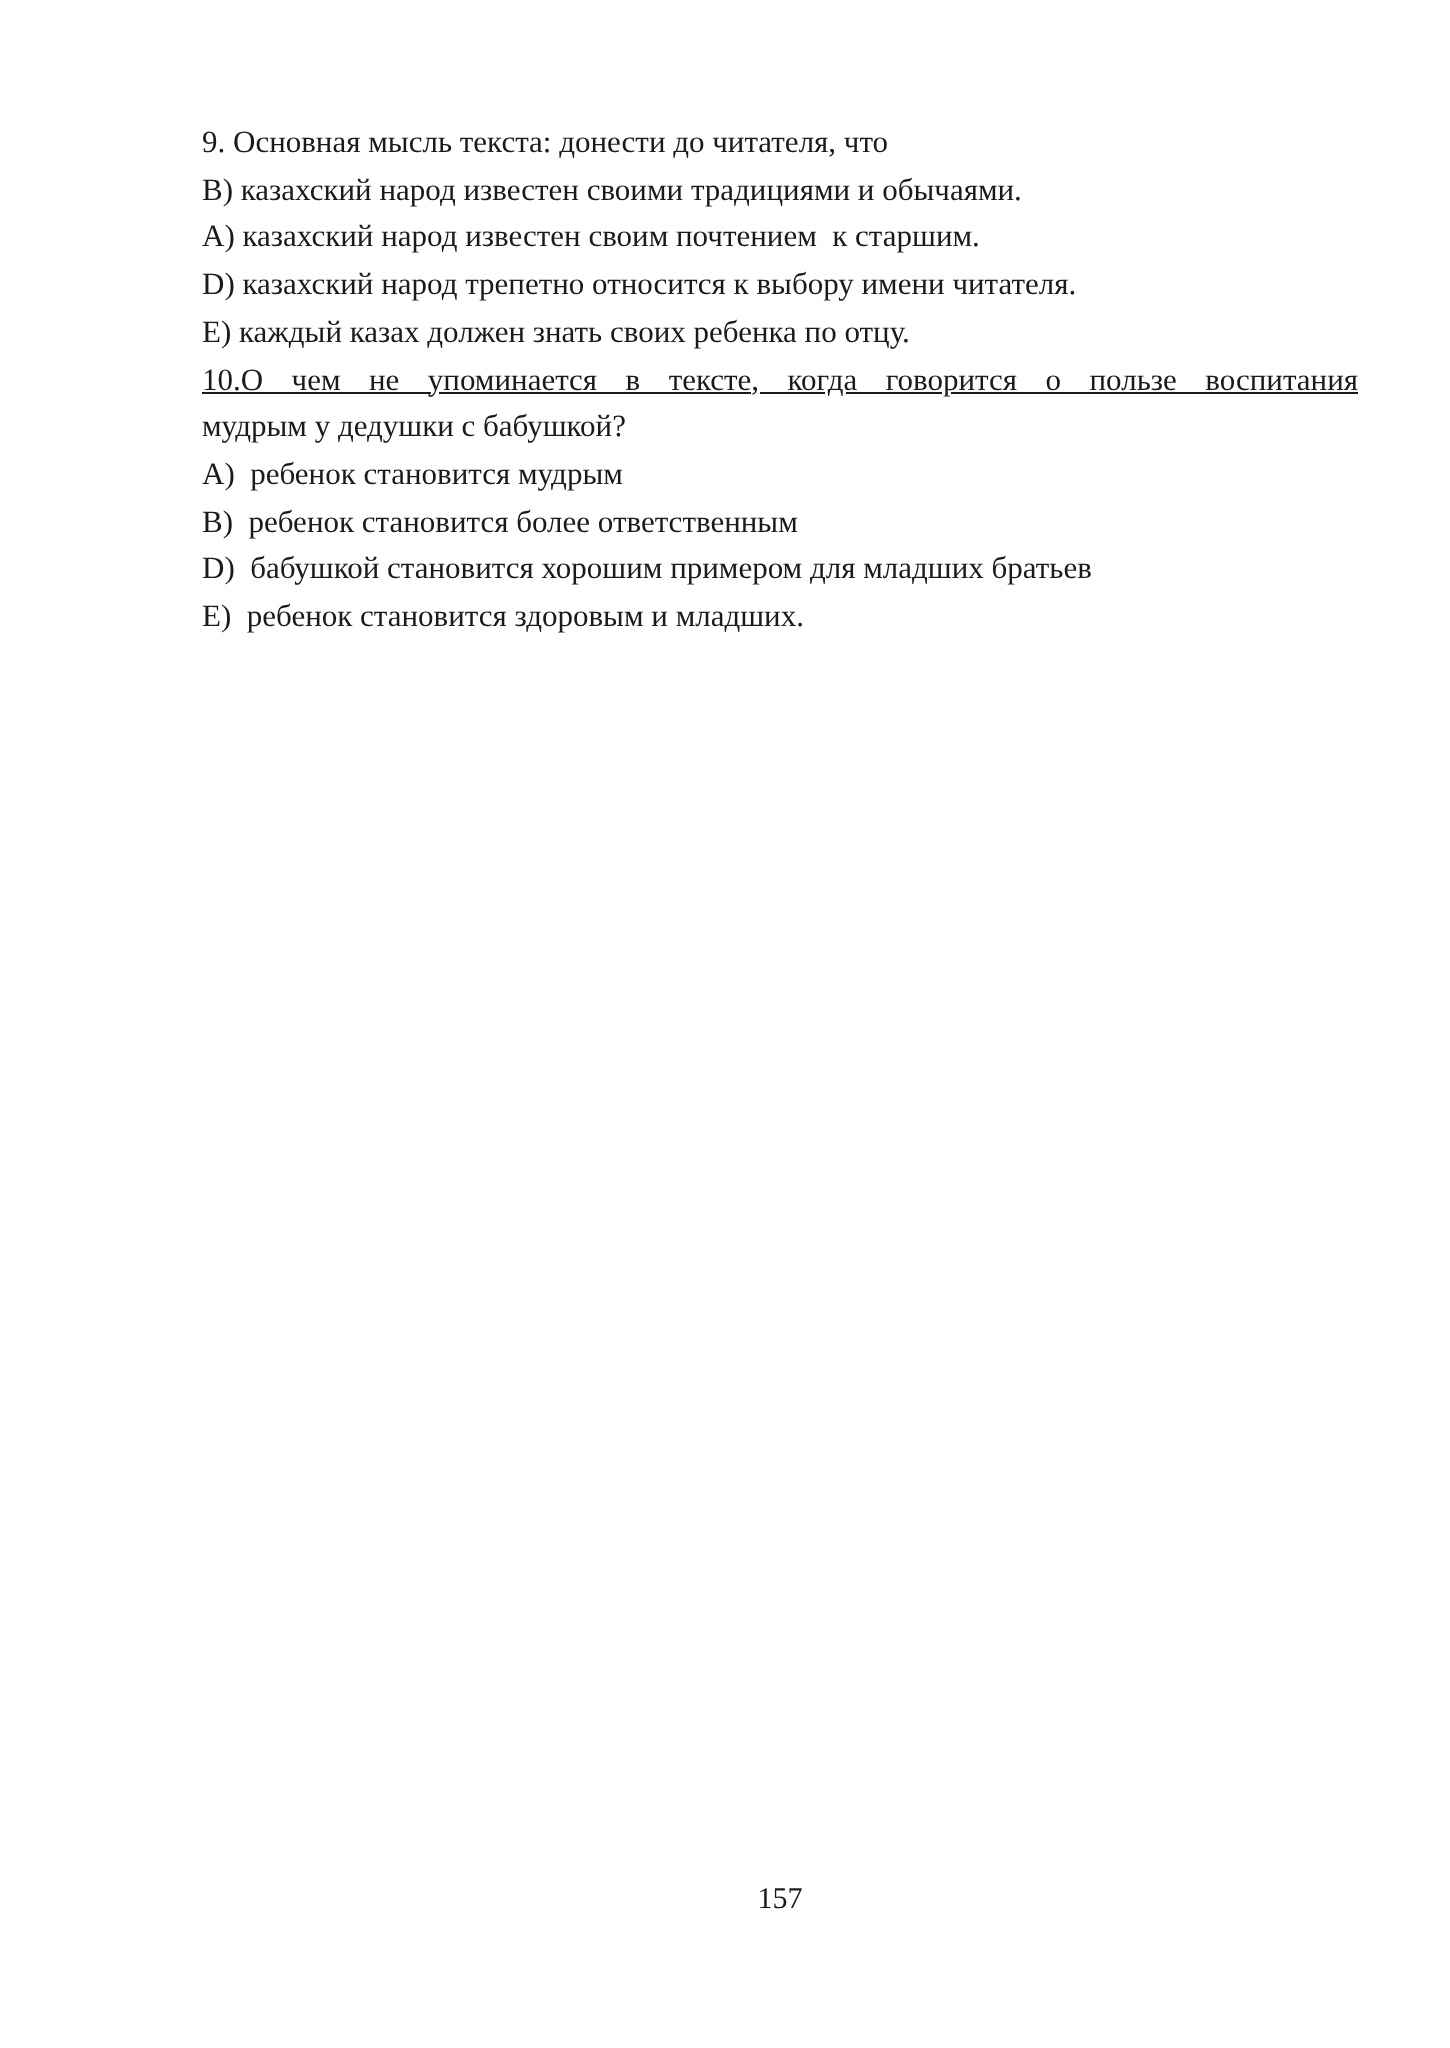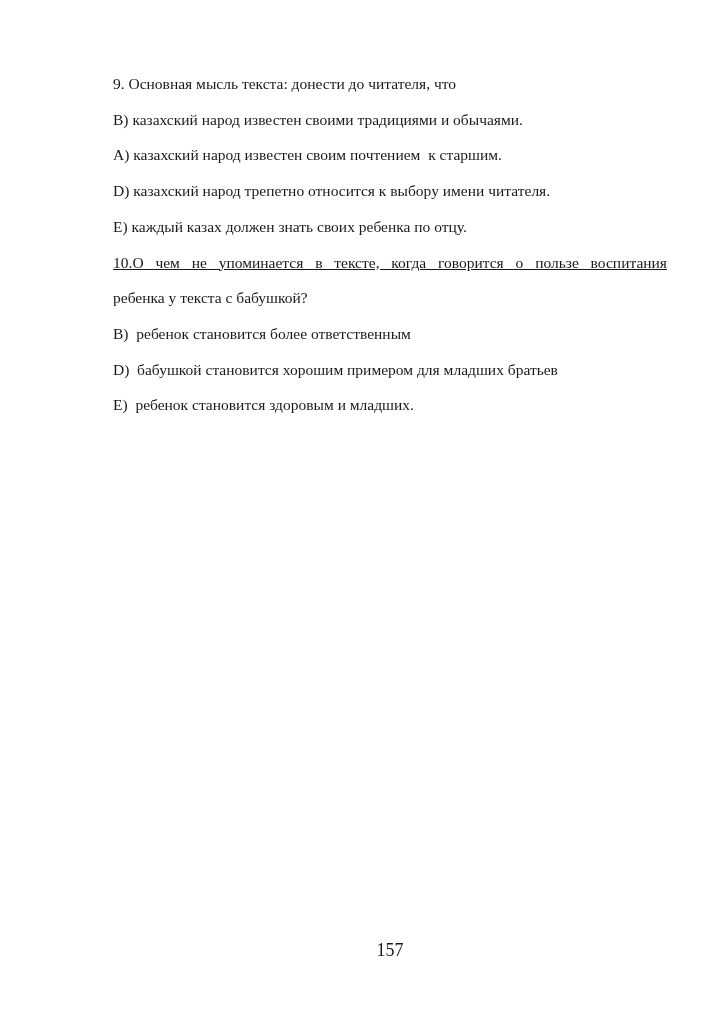--- a/index.html
+++ b/index.html
@@ -22,59 +22,60 @@
   }
   .text-block {
     position: absolute;
     left: 97px;
     top: 58px;
     width: 586px;
     font-size: 15.5px;
     line-height: 19.7px;
   }
   .text-block p {
-    margin: 16px;
+    margin: 4px;
     padding: 0;
   }
   .pre {
     white-space: pre-wrap;
   }
   .justify-line {
     text-align: justify;
     text-align-last: justify;
     text-decoration: underline;
   }
   .page-number {
     position: absolute;
     left: 97px;
     top: 941px;
     width: 586px;
     text-align: center;
-    font-size: 18px;
+    font-size: 15px;
     line-height: 19px;
   }
 </style>
 </head>
 <body>
 
 <div class="page">
 
   <div class="text-block">
 
     <section>
       <p class="pre">9. Основная мысль текста: донести до читателя, что</p>
       <p class="pre">В) казахский народ известен своими традициями и обычаями.</p>
       <p class="pre">А) казахский народ известен своим почтением  к старшим.</p>
       <p class="pre">D) казахский народ трепетно относится к выбору имени читателя.</p>
       <p class="pre">Е) каждый казах должен знать своих ребенка по отцу.</p>
     </section>
 
     <section>
       <p class="justify-line">10.О чем не упоминается в тексте, когда  говорится о пользе воспитания</p>
-      <p>ребенка у текста с бабушкой?</p>
+      <p>мудрым у дедушки с бабушкой?</p>
+      <p class="pre">А)  ребенок становится мудрым</p>
       <p class="pre">В)  ребенок становится более ответственным</p>
       <p class="pre">D)  бабушкой становится хорошим примером для младших братьев</p>
       <p class="pre">Е)  ребенок становится здоровым и младших.</p>
     </section>
 
   </div>
 
   <div class="page-number">157</div>
 
 </div>

